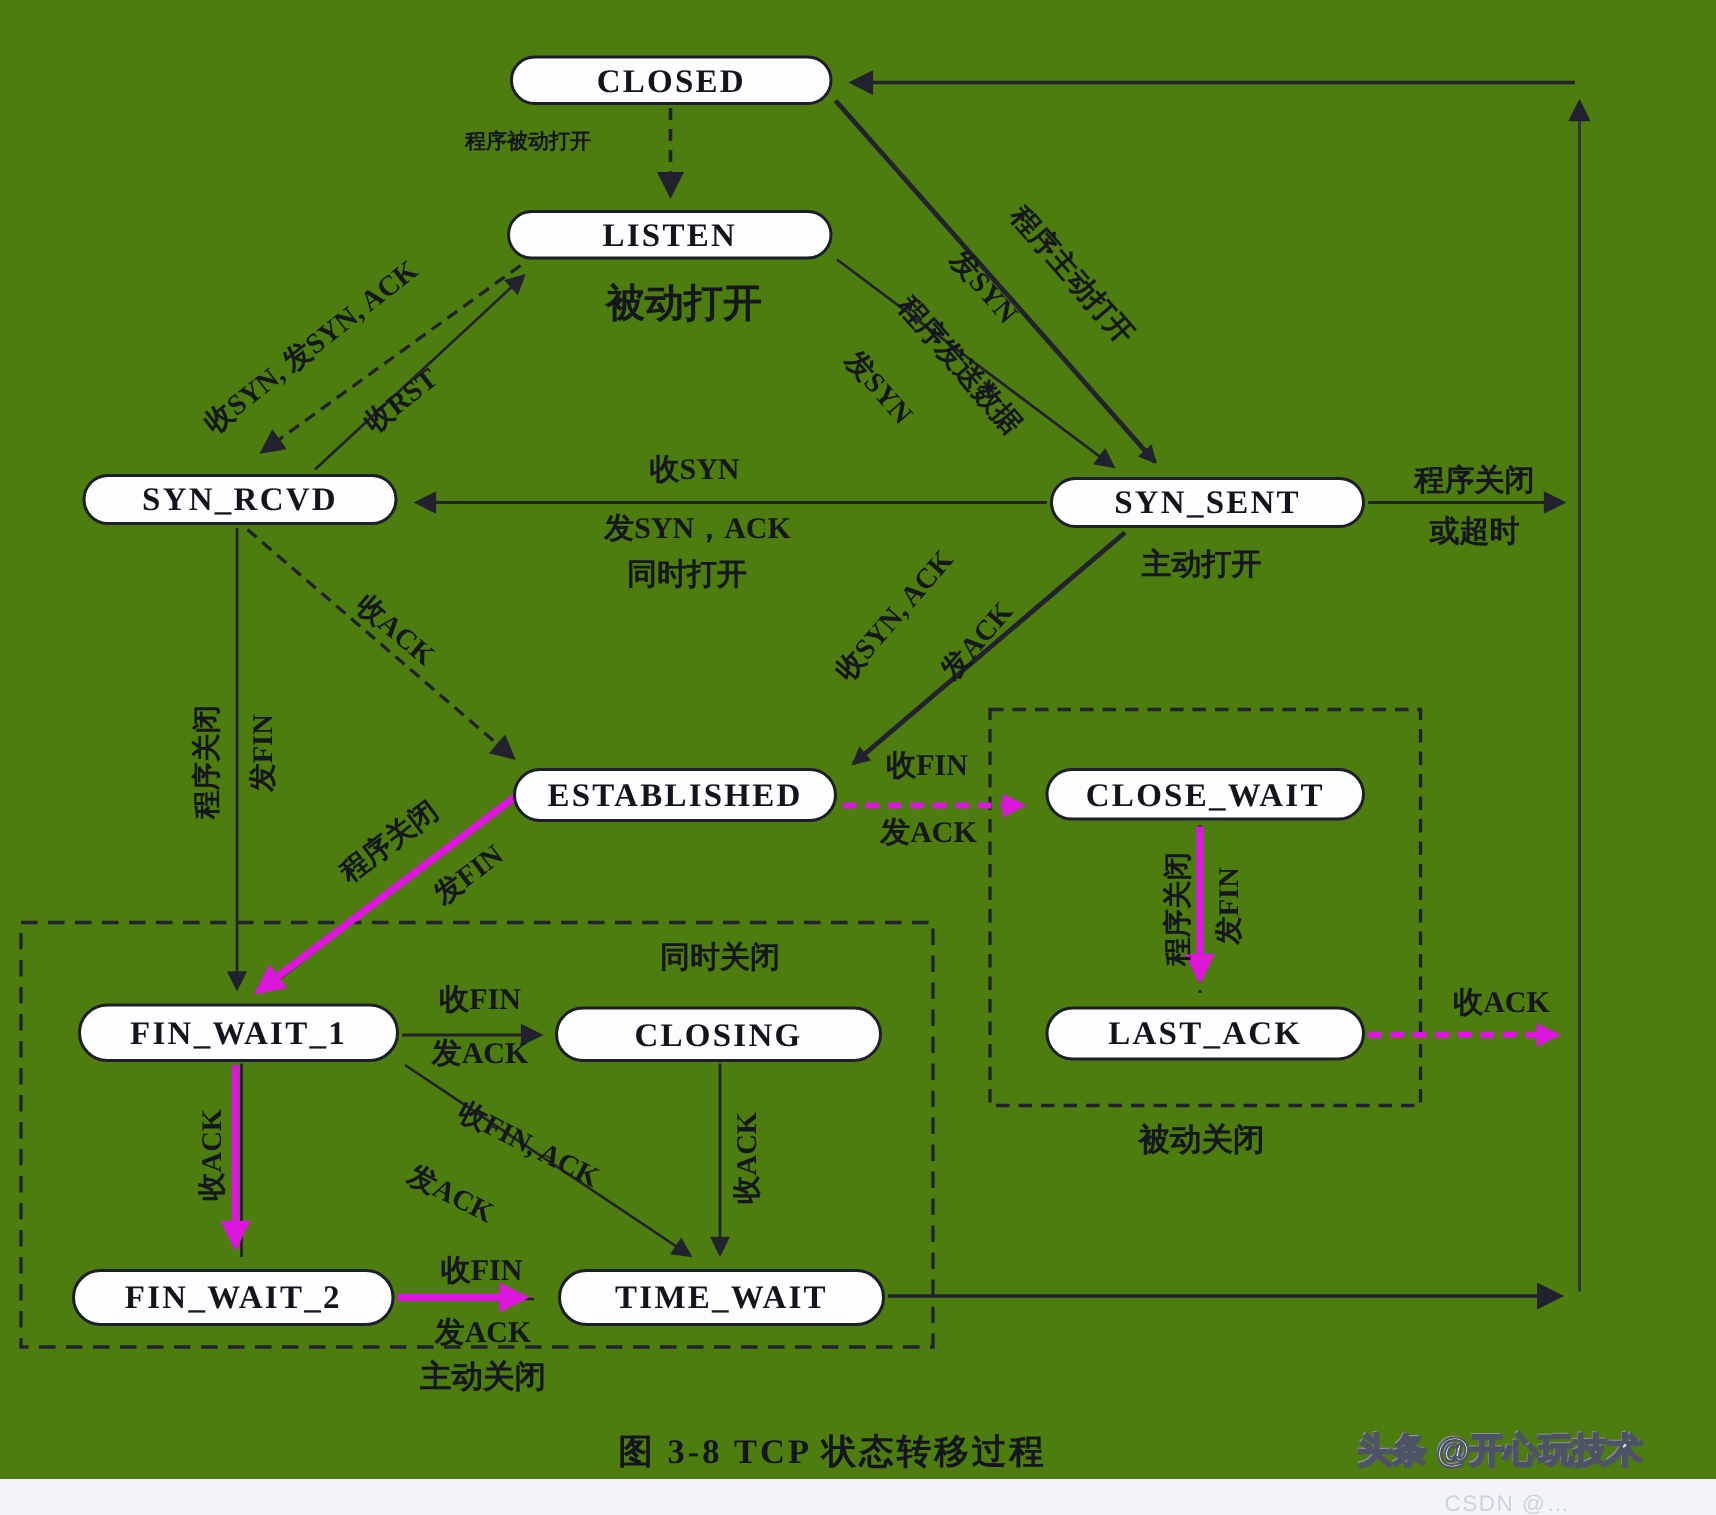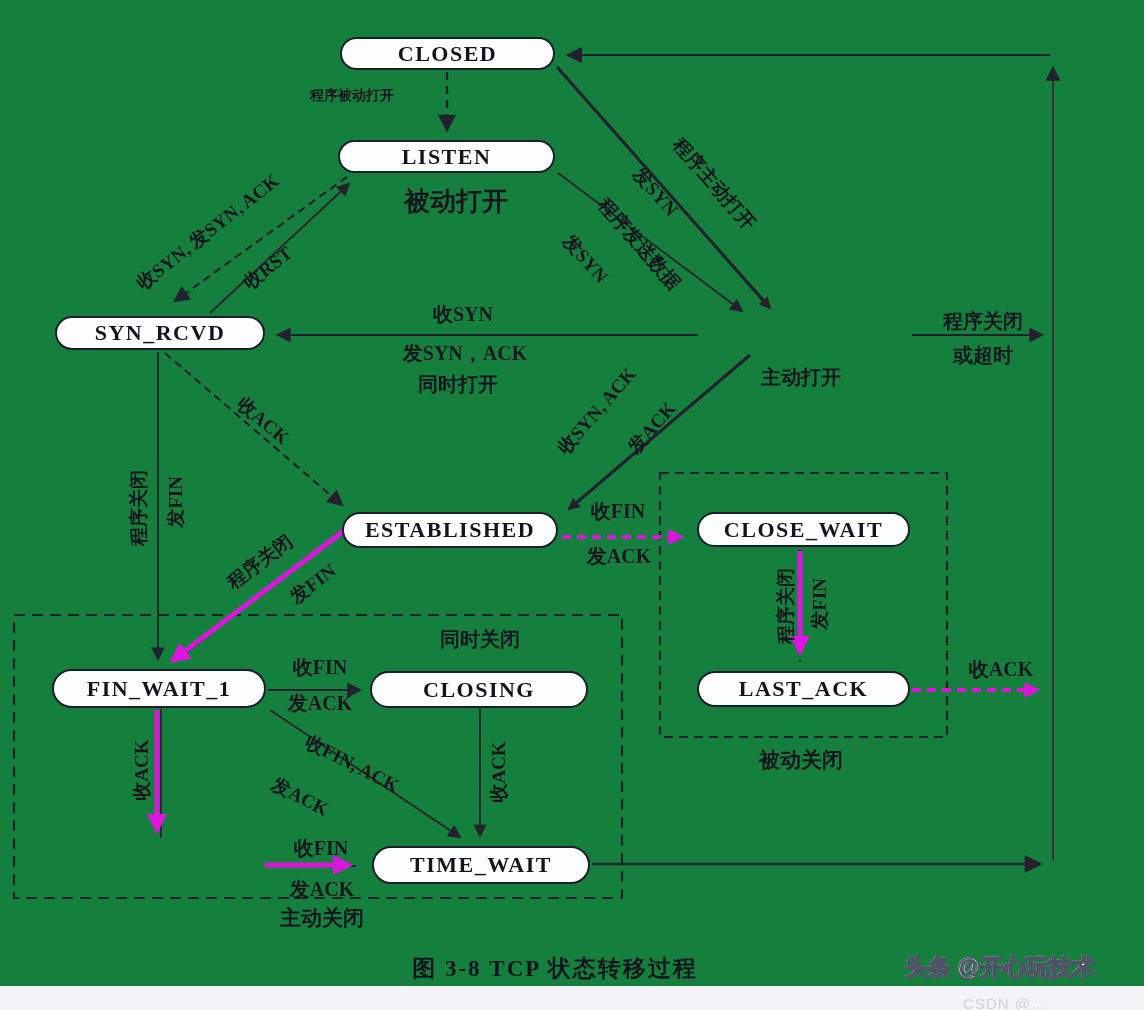--- a/index.html
+++ b/index.html
@@ -3,21 +3,21 @@
 <meta charset="utf-8">
 <style>
   html,body{margin:0;padding:0;}
   body{
     width:1144px;height:1010px;
     background:#f2f4f7;
     font-family:"Liberation Serif","DejaVu Serif",serif;
     color:#15151f;
     overflow:hidden;
   }
-  #stage{position:relative;width:1144px;height:986px;background:#15803d;}
+  #stage{position:relative;width:1144px;height:986px;background:#4d7c0f;}
   #wires{position:absolute;left:0;top:0;z-index:1;}
   .state{
     position:absolute;z-index:3;
     display:flex;align-items:center;justify-content:center;
     background:#fcfdfe;
     border:2.5px solid #1e1e2a;
     border-radius:20px;
     font-weight:700;font-size:22px;letter-spacing:1.5px;
     color:#14141e;white-space:nowrap;
     box-sizing:border-box;
@@ -92,25 +92,27 @@
     <path d="M562,537 H682" stroke="#dd16dd" stroke-width="4" stroke-dasharray="9 6" fill="none" marker-end="url(#mm)"></path>
     <path d="M800,551 V653" stroke="#dd16dd" stroke-width="5" fill="none" marker-end="url(#mm)"></path>
     <path d="M912,690 H1038" stroke="#dd16dd" stroke-width="4" stroke-dasharray="9 6" fill="none" marker-end="url(#mm)"></path>
     <path d="M157,710 V831" stroke="#dd16dd" stroke-width="5" fill="none" marker-end="url(#mm)"></path>
     <path d="M265,865 H350" stroke="#dd16dd" stroke-width="5" fill="none" marker-end="url(#mm)"></path>
   </svg>
 
   <div class="state" style="left:340px;top:37px;width:215px;height:33px">CLOSED</div>
   <div class="state" style="left:338px;top:140px;width:217px;height:33px">LISTEN</div>
   <div class="state" style="left:55px;top:316px;width:210px;height:34px">SYN_RCVD</div>
+  <div class="state" style="left:700px;top:318px;width:210px;height:34px">SYN_SENT</div>
   <div class="state" style="left:342px;top:512px;width:216px;height:36px">ESTABLISHED</div>
   <div class="state" style="left:697px;top:512px;width:213px;height:35px">CLOSE_WAIT</div>
   <div class="state" style="left:697px;top:671px;width:213px;height:36px">LAST_ACK</div>
   <div class="state" style="left:52px;top:669px;width:214px;height:39px">FIN_WAIT_1</div>
   <div class="state" style="left:370px;top:671px;width:218px;height:37px">CLOSING</div>
+  <div class="state" style="left:48px;top:846px;width:215px;height:38px">FIN_WAIT_2</div>
   <div class="state" style="left:372px;top:846px;width:218px;height:38px">TIME_WAIT</div>
 
   <div class="lbl" style="left:352px;top:96px;font-size:14px">程序被动打开</div>
   <div class="lbl" style="left:456px;top:202px;font-size:26px">被动打开</div>
   <div class="lbl" style="left:208px;top:232px;transform:translate(-50%,-50%) rotate(-38deg)">收SYN, 发SYN, ACK</div>
   <div class="lbl" style="left:268px;top:268px;transform:translate(-50%,-50%) rotate(-38deg)">收RST</div>
   <div class="lbl" style="left:714px;top:184px;transform:translate(-50%,-50%) rotate(49deg)">程序主动打开</div>
   <div class="lbl" style="left:655px;top:192px;transform:translate(-50%,-50%) rotate(49deg)">发SYN</div>
   <div class="lbl" style="left:639px;top:244px;transform:translate(-50%,-50%) rotate(49deg)">程序发送数据</div>
   <div class="lbl" style="left:585px;top:259px;transform:translate(-50%,-50%) rotate(49deg)">发SYN</div>

